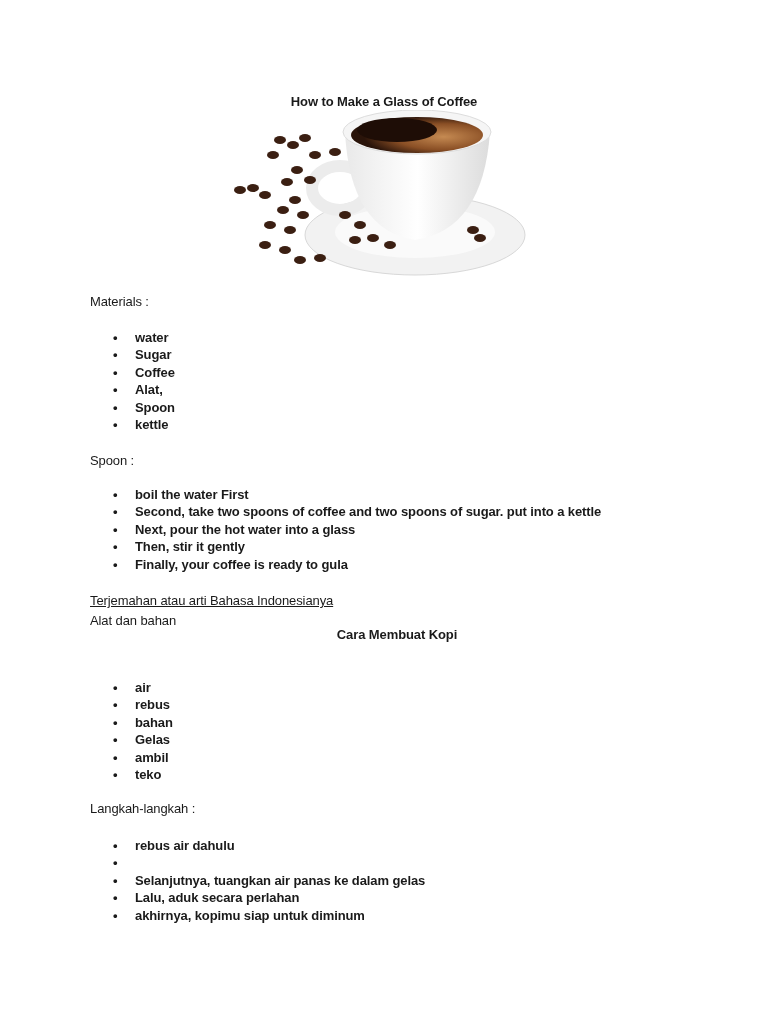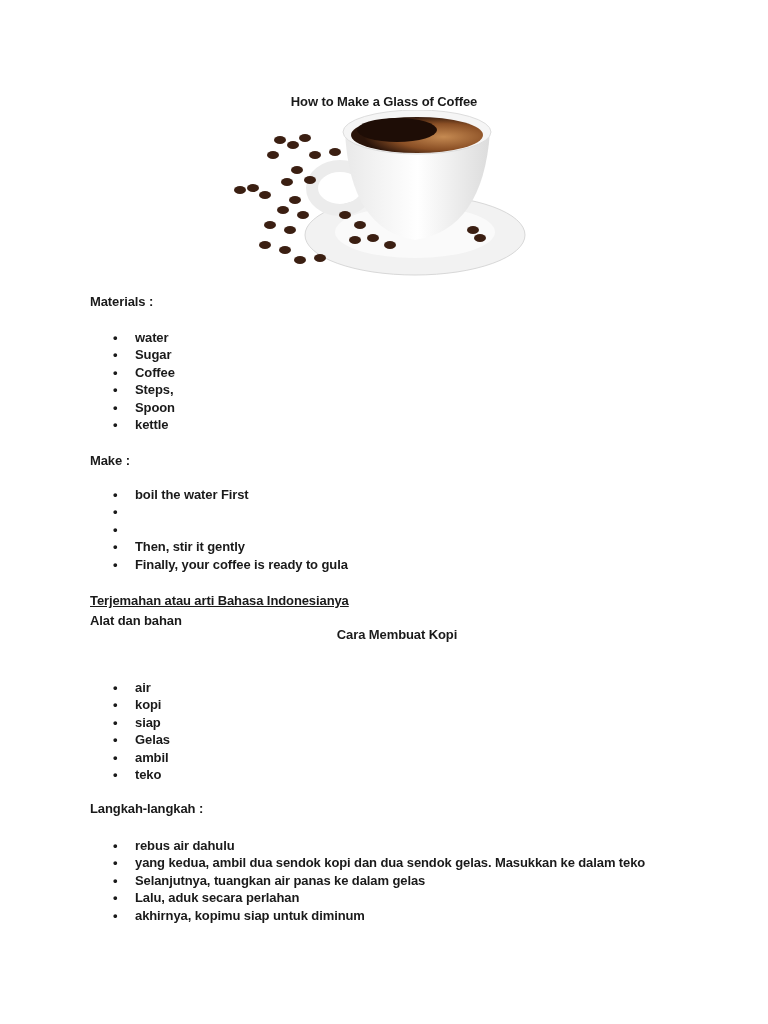--- a/index.html
+++ b/index.html
@@ -1,21 +1,21 @@
 <!DOCTYPE html>
 <html><head>
   <meta charset="utf-8">
   <style>
     html, body { margin: 0; padding: 0; background: #ffffff; }
     body { width: 768px; height: 1024px; position: relative; overflow: hidden;
       font-family: "Liberation Sans", "DejaVu Sans", sans-serif; color: #1a1a1a; }
     .page { position: absolute; left: 0; top: 0; width: 768px; height: 748px; background: #fff; }
     .txt { position: absolute; font-size: 13px; line-height: 17px; white-space: nowrap; letter-spacing: -0.1px; }
     .title { left: 0; width: 768px; text-align: center; top: 93px; font-weight: bold; font-size: 13px; }
-    .h { left: 90px; font-weight: bold; }
+    .h { left: 90px; font-weight: normal; }
     .ul { list-style: none; margin: 0; padding: 0; position: absolute; left: 113px; }
     .ul li { position: relative; height: 17.4px; line-height: 17px; font-size: 13px; padding-left: 22px; white-space: nowrap; font-weight: bold; letter-spacing: -0.1px; }
     .ul li .bullet { position: absolute; left: 0; top: 0; }
     .ul li .label { }
     .underline { text-decoration: underline; text-align: right; }
     .center2 { left: 0; width: 768px; text-align: center; padding-left: 0; font-weight: bold; }
     .coffee-img { position: absolute; left: 225px; top: 110px; width: 310px; height: 185px; }
   </style>
 </head>
 <body>
@@ -80,50 +80,50 @@
       <ellipse cx="248" cy="120" rx="6" ry="4"></ellipse>
         <ellipse cx="255" cy="128" rx="6" ry="4"></ellipse>
     </g>
   </svg>
 
   <div class="txt h" style="top:293px;">Materials :</div>
   <ul class="ul" style="top:329px;">
     <li><span class="bullet">•</span><span class="label">water</span></li>
     <li><span class="bullet">•</span><span class="label">Sugar</span></li>
     <li><span class="bullet">•</span><span class="label">Coffee</span></li>
-    <li><span class="bullet">•</span><span class="label">Steps,</span></li>
+    <li><span class="bullet">•</span><span class="label">Alat,</span></li>
     <li><span class="bullet">•</span><span class="label">Spoon</span></li>
     <li><span class="bullet">•</span><span class="label">kettle</span></li>
   </ul>
 
-  <div class="txt h" style="top:452px;">Make :</div>
+  <div class="txt h" style="top:452px;">Spoon :</div>
   <ul class="ul" style="top:486px;">
     <li><span class="bullet">•</span><span class="label">boil the water First</span></li>
-    <li><span class="bullet">•</span></li>
-    <li><span class="bullet">•</span></li>
+    <li><span class="bullet">•</span><span class="label">Second, take two spoons of coffee and two spoons of sugar. put into a kettle</span></li>
+    <li><span class="bullet">•</span><span class="label">Next, pour the hot water into a glass</span></li>
     <li><span class="bullet">•</span><span class="label">Then, stir it gently</span></li>
     <li><span class="bullet">•</span><span class="label">Finally, your coffee is ready to gula</span></li>
   </ul>
 
   <div class="txt h underline" style="top:592px;">Terjemahan atau arti Bahasa Indonesianya</div>
 
   <div class="txt center2" style="top:626px; padding-left:28px; width:738px;">Cara Membuat Kopi</div>
 
   <div class="txt h" style="top:612px;">Alat dan bahan</div>
   <ul class="ul" style="top:679px;">
     <li><span class="bullet">•</span><span class="label">air</span></li>
-    <li><span class="bullet">•</span><span class="label">kopi</span></li>
-    <li><span class="bullet">•</span><span class="label">siap</span></li>
+    <li><span class="bullet">•</span><span class="label">rebus</span></li>
+    <li><span class="bullet">•</span><span class="label">bahan</span></li>
     <li><span class="bullet">•</span><span class="label">Gelas</span></li>
     <li><span class="bullet">•</span><span class="label">ambil</span></li>
     <li><span class="bullet">•</span><span class="label">teko</span></li>
   </ul>
 
   <div class="txt h" style="top:800px;text-align:center;">Langkah-langkah :</div>
   <ul class="ul" style="top:837px;">
     <li><span class="bullet">•</span><span class="label">rebus air dahulu</span></li>
-    <li><span class="bullet">•</span><span class="label">yang kedua, ambil dua sendok kopi dan dua sendok gelas. Masukkan ke dalam teko</span></li>
+    <li><span class="bullet">•</span></li>
     <li><span class="bullet">•</span><span class="label">Selanjutnya, tuangkan air panas ke dalam gelas</span></li>
     <li><span class="bullet">•</span><span class="label">Lalu, aduk secara perlahan</span></li>
     <li><span class="bullet">•</span><span class="label">akhirnya, kopimu siap untuk diminum</span></li>
   </ul>
 
 </div>
 
 </body></html>

